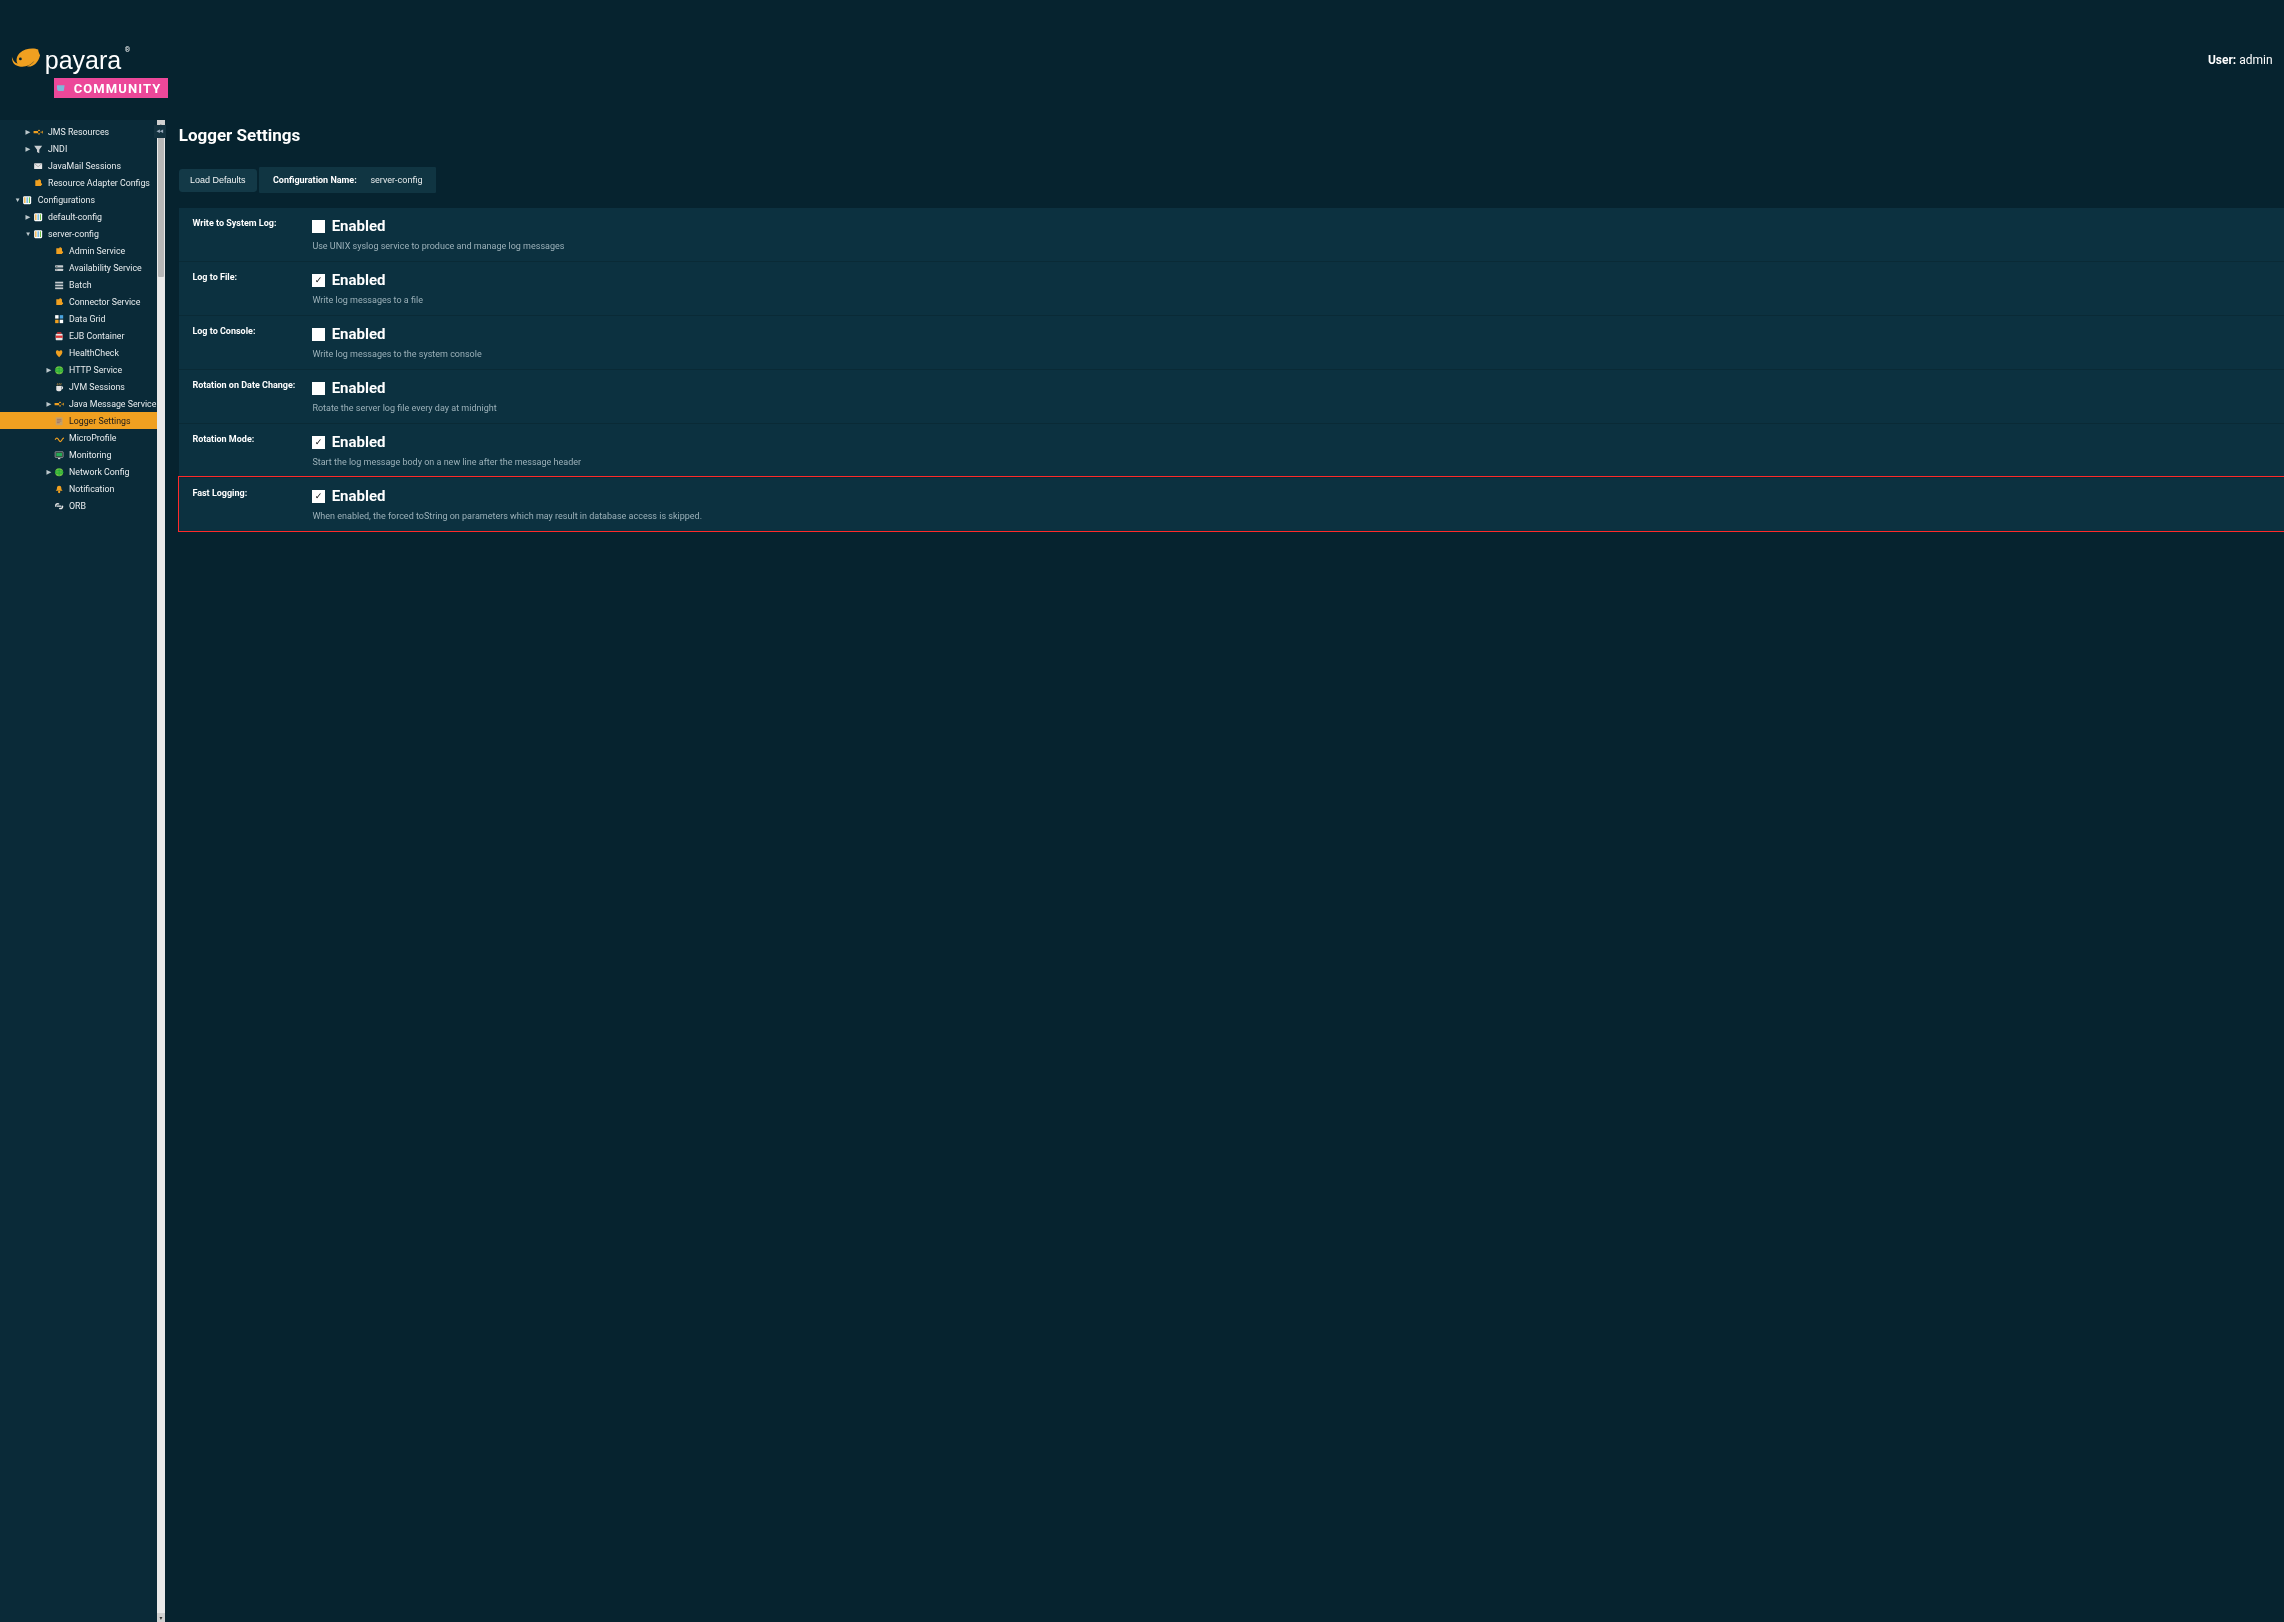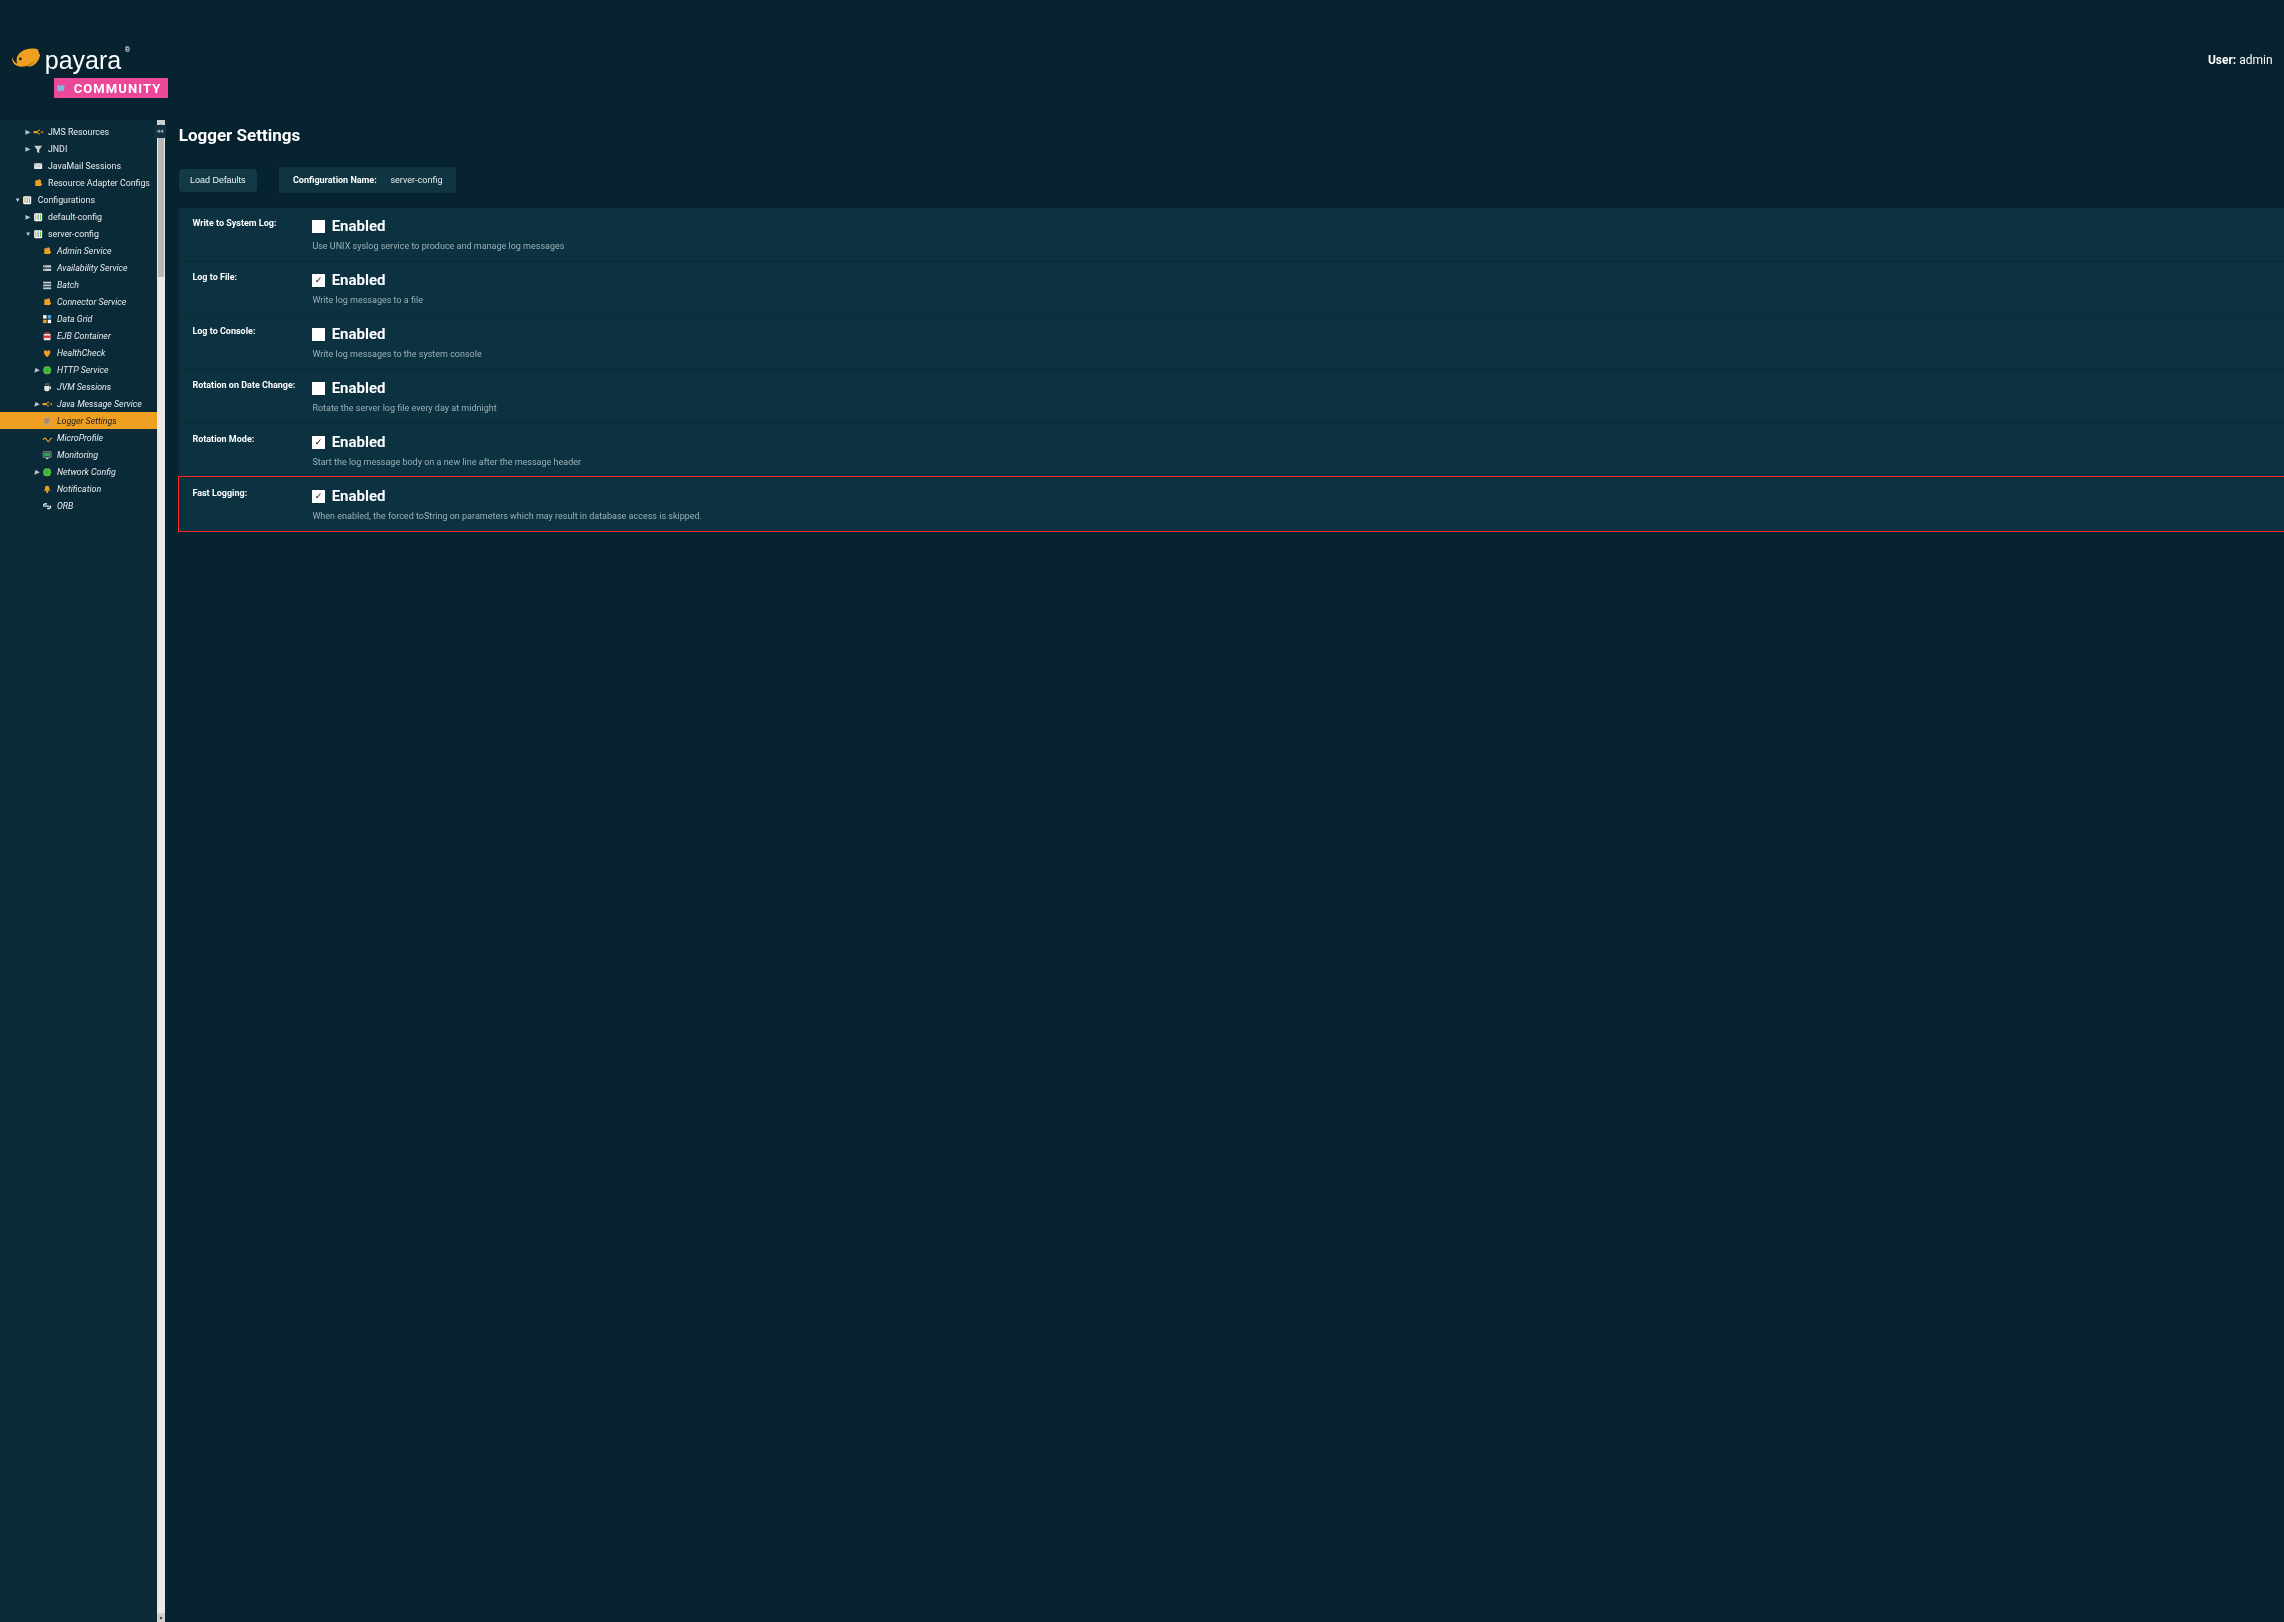--- a/index.html
+++ b/index.html
@@ -159,21 +159,21 @@
   .tree-caret.none { visibility: hidden; }
   .icon-slot {
     width: 11.4px;
     height: 10.3px;
     flex: 0 0 11.4px;
     display:flex;align-items:center;justify-content:center;
     margin-right: 4.6px;
   }
   .pad-1 { padding-left: 13.7px; }
   .pad-2 { padding-left: 24px; }
-  .pad-3 { padding-left: 33px; font-style: italic; }
+  .pad-3 { padding-left: 45px; }
 
   
   .main {
     flex: 1;
     background: #06232f;
     overflow-y: auto;
     padding: 4.6px 0 0 13.7px;
   }
   .title {
     font-size: 17px;
@@ -197,21 +197,20 @@
   }
 
   .config-bar {
     margin-top: 16px;
     background: #103542;
     display: inline-flex;
     align-items: center;
     gap: 13.7px;
     padding: 8px 13.7px;
     border-radius: 1.1px;
-    margin-left: 20px;
   }
   .config-bar .lbl { font-weight: 700; }
   .config-bar .val { color: #e6ebec; }
 
   .settings {
     margin-top: 15px;
   }
   .setting-row {
     display: flex;
     align-items: flex-start;

